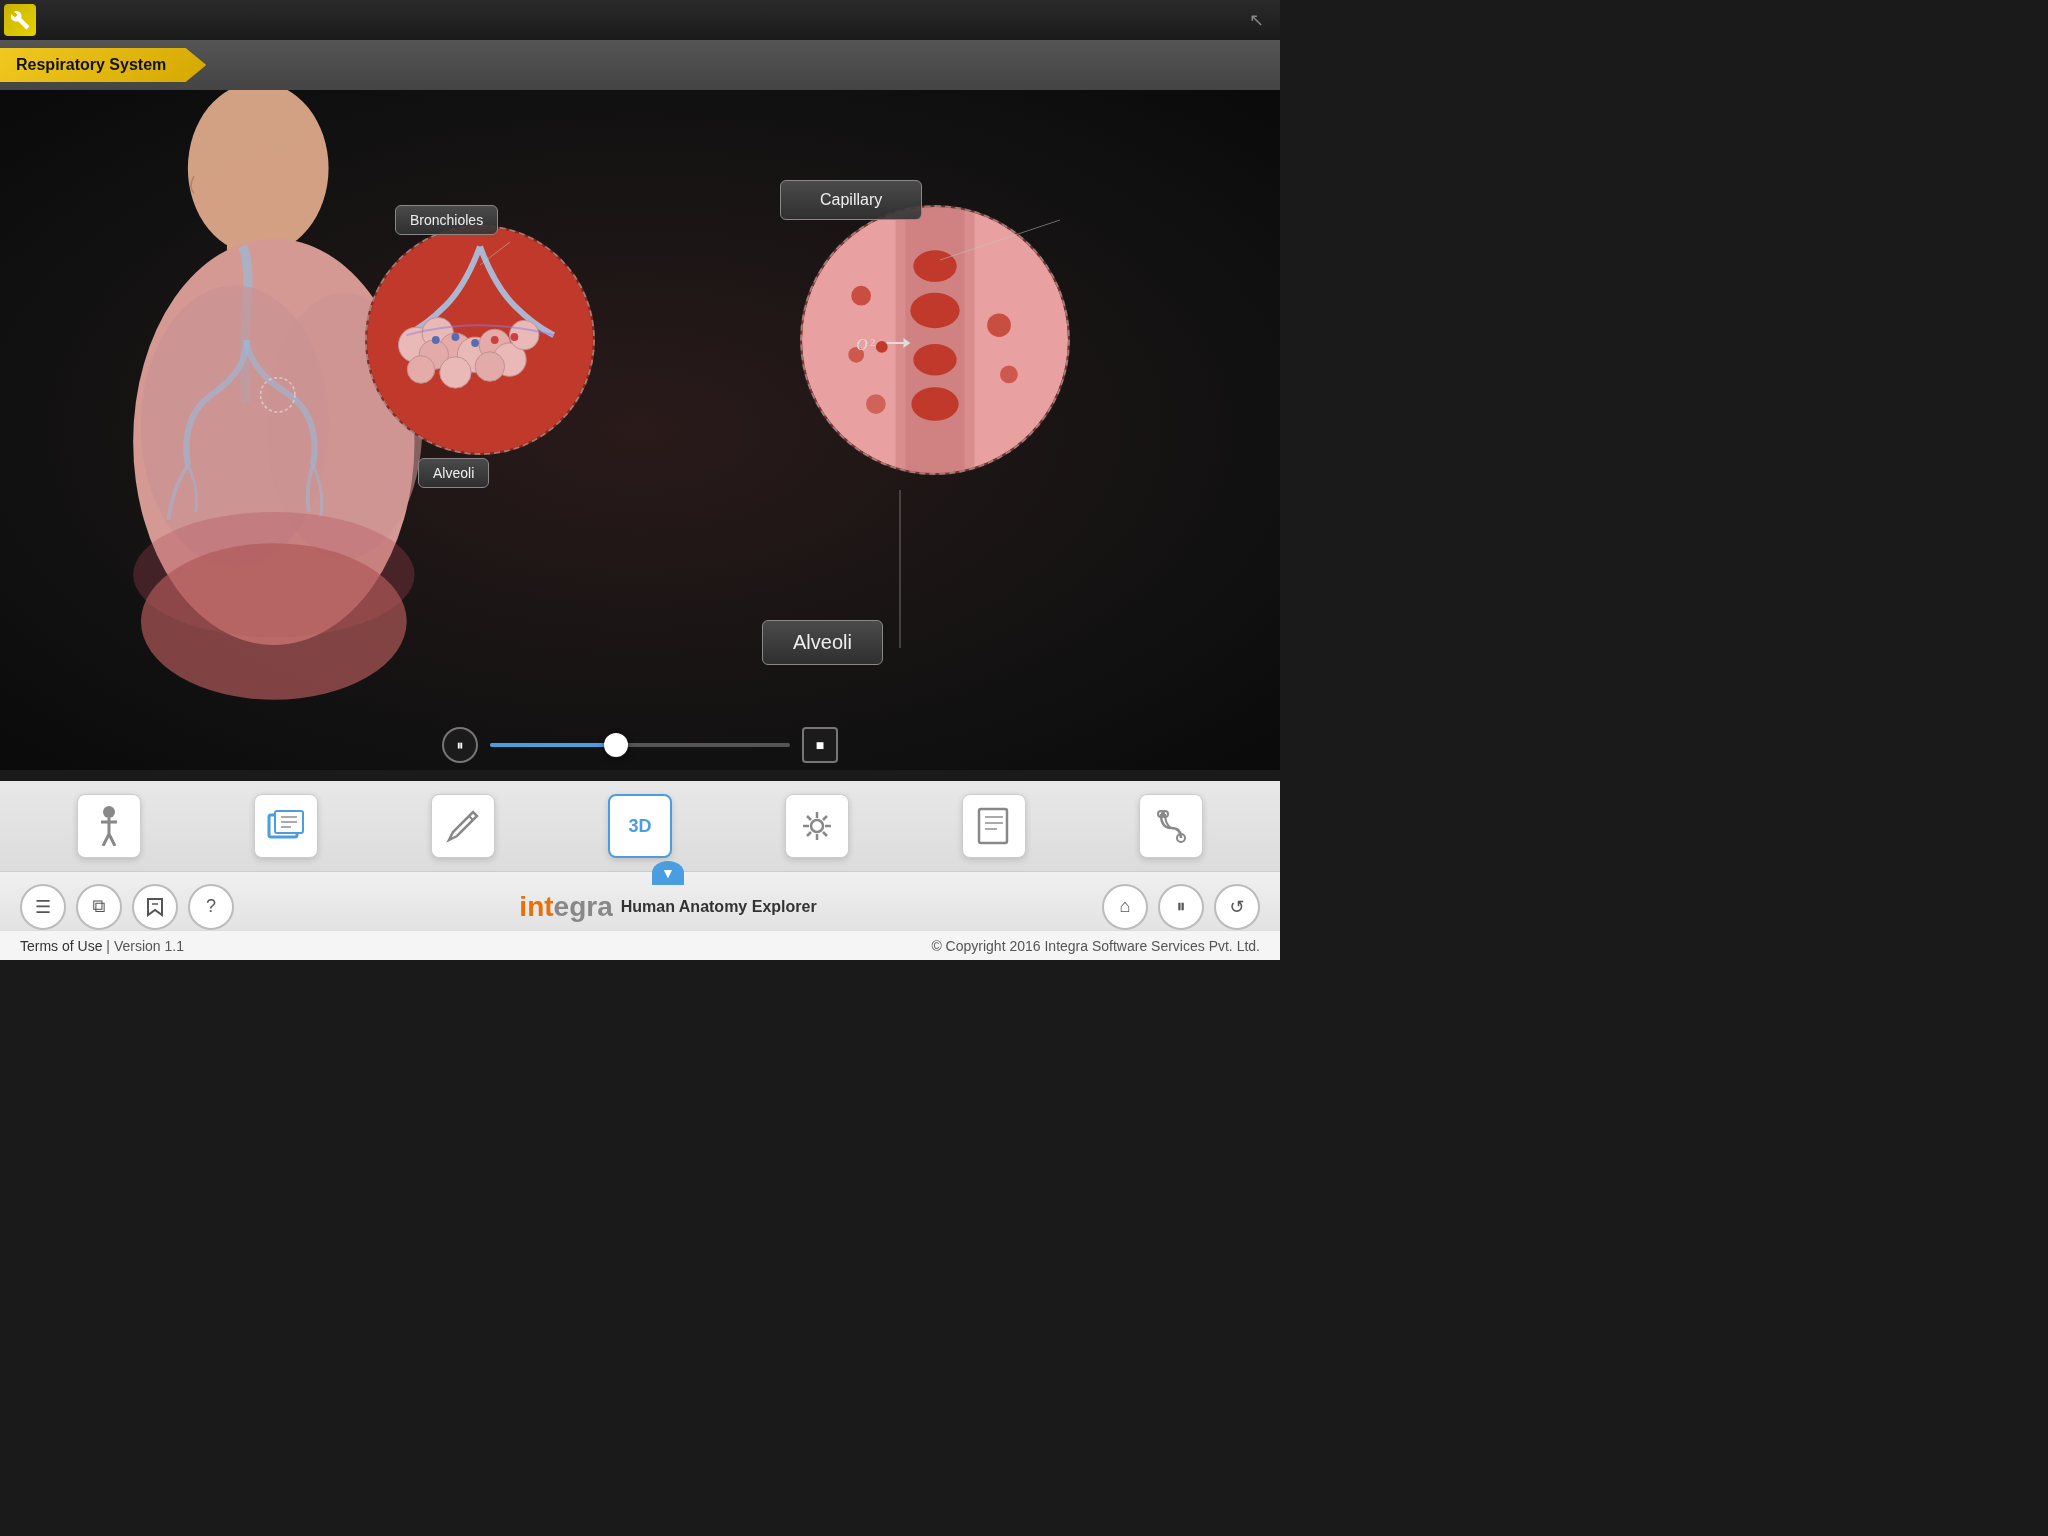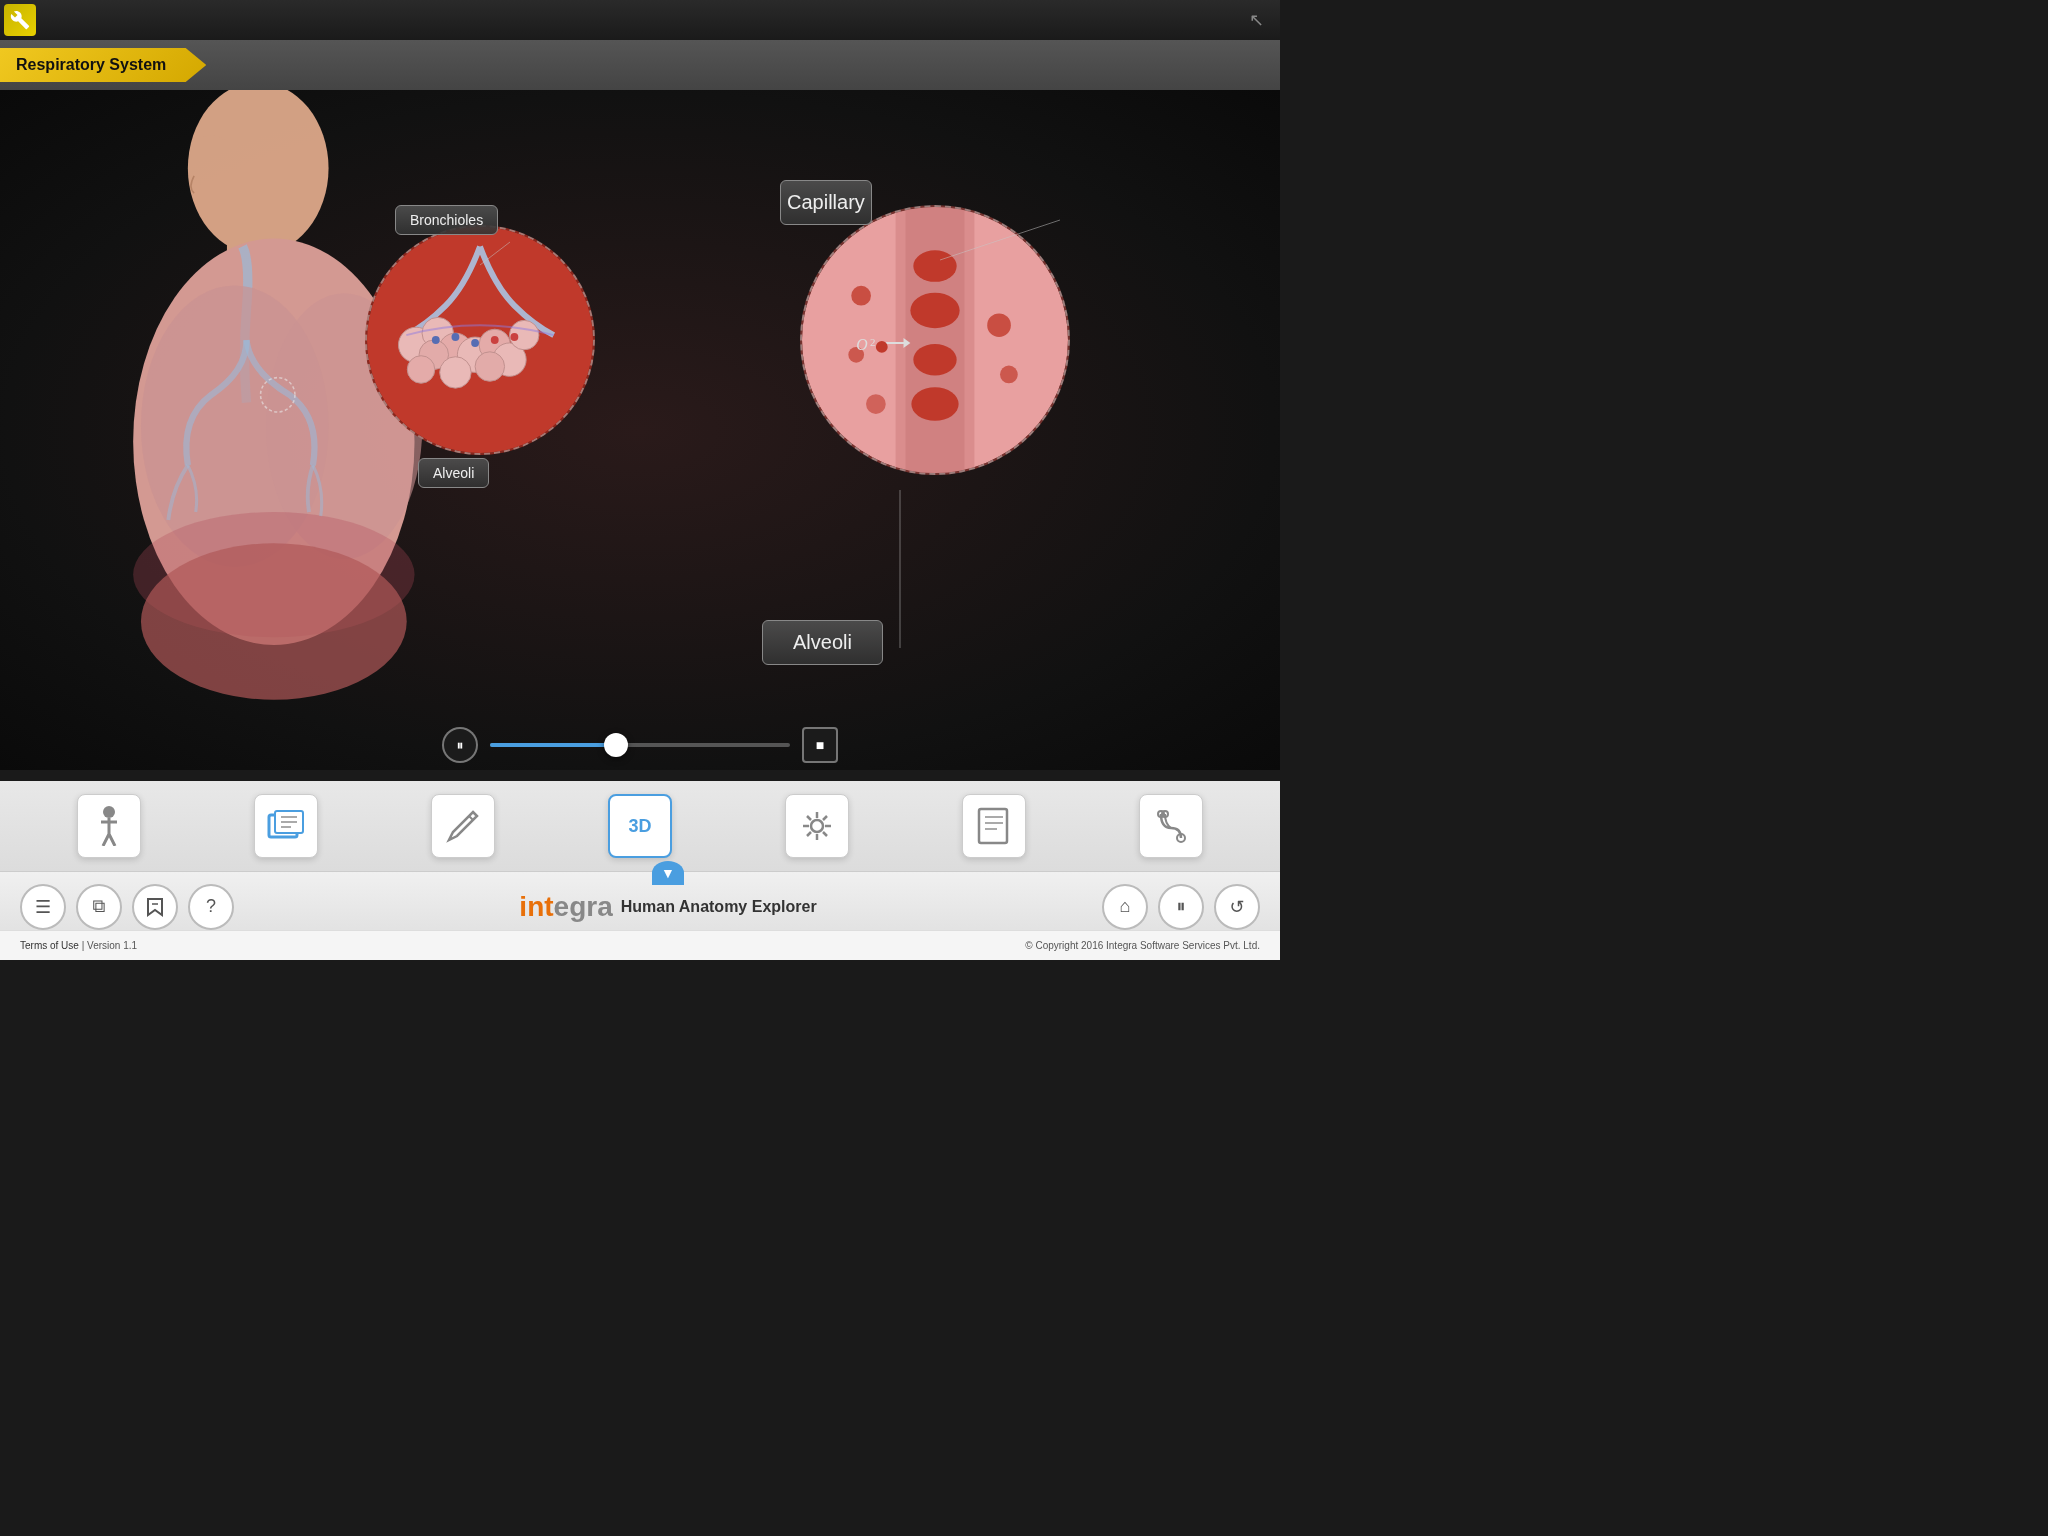--- a/index.html
+++ b/index.html
@@ -113,22 +113,22 @@
     }
 
     #alveoli-label-mid {
       top: 368px;
       left: 418px;
     }
 
     #capillary-label {
       top: 90px;
       left: 780px;
-      font-size: 20px;
-      padding: 10px 6px;
+      font-size: 16px;
+      padding: 10px 39px;
     }
 
     #alveoli-label-bottom {
       top: 530px;
       left: 762px;
       font-size: 20px;
       padding: 10px 30px;
     }
 
     
@@ -343,21 +343,21 @@
       bottom: 0;
       left: 0;
       right: 0;
       height: 30px;
       background: #f5f5f5;
       border-top: 1px solid #ddd;
       display: flex;
       align-items: center;
       justify-content: space-between;
       padding: 0 20px;
-      font-size: 10px;
+      font-size: 14px;
       color: #555;
       z-index: 20;
     }
 
     #terms-link {
       color: #333;
       text-decoration: none;
       cursor: pointer;
     }
 

